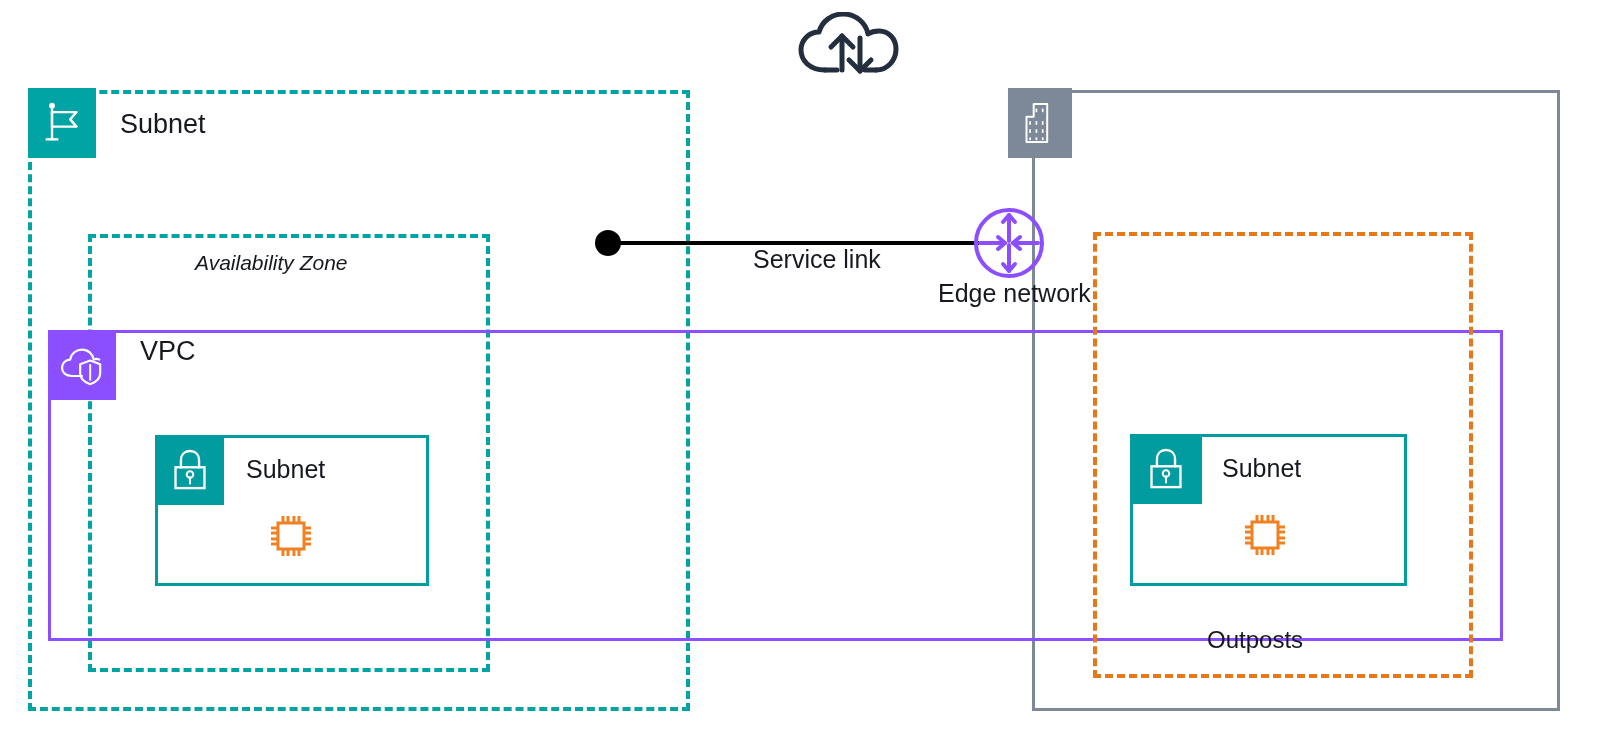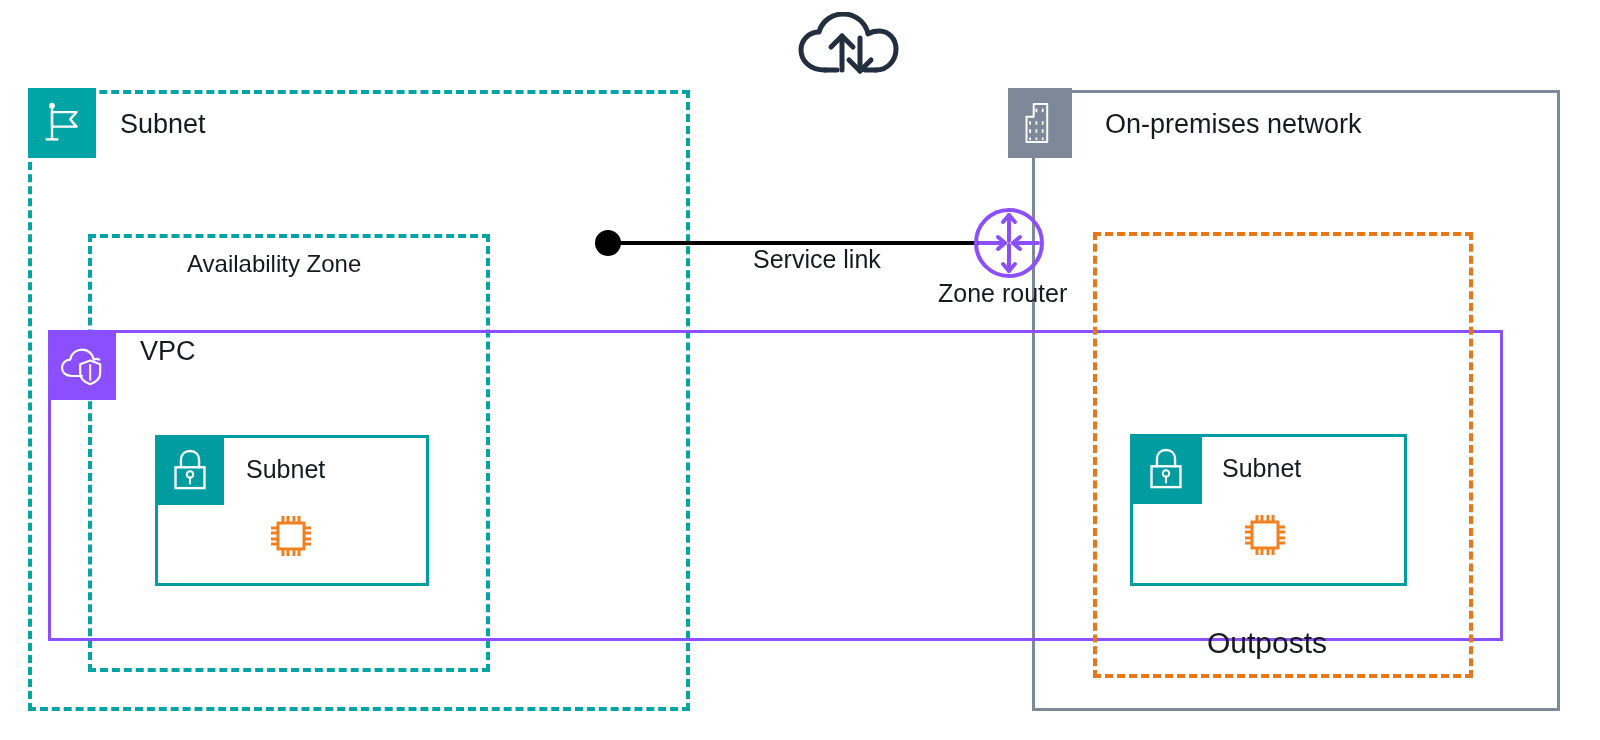--- a/index.html
+++ b/index.html
@@ -70,25 +70,25 @@
   
   .lbl {
     position: absolute;
     color: #16191F;
     font-family: "Liberation Sans", sans-serif;
     white-space: nowrap;
     line-height: 1;
   }
   .lbl-region   { left: 120px;  top: 111px; font-size: 27px; }
   .lbl-onprem   { left: 1105px; top: 111px; font-size: 27px; }
-  .lbl-az       { left: 187px;  top: 252px; font-size: 24px; }
+  .lbl-az       { left: 195px;  top: 252px; font-size: 21px; font-style: italic; }
   .lbl-vpc      { left: 140px;  top: 338px; font-size: 27px; }
   .lbl-subnet-l { left: 246px;  top: 457px; font-size: 25px; }
   .lbl-subnet-r { left: 1222px; top: 456px; font-size: 25px; }
-  .lbl-outposts { left: 1207px; top: 628px; font-size: 30px; }
+  .lbl-outposts { left: 1207px; top: 628px; font-size: 24px; }
   .lbl-svclink  { left: 753px;  top: 247px; font-size: 25px; text-align: center; }
   .lbl-edgertr  { left: 938px;  top: 281px; font-size: 25px; }
 
   
   .svc-line {
     position: absolute;
     left: 614px; top: 241px; width: 365px; height: 4px;
     background: #000000;
   }
   .svc-dot {
@@ -265,29 +265,28 @@
       <line x1="36" y1="34" x2="36" y2="8" stroke="#8C4FFF" stroke-width="4" stroke-linecap="round"></line>
       <polyline points="30,15 36,8 42,15" fill="none" stroke="#8C4FFF" stroke-width="4" stroke-linecap="round" stroke-linejoin="round"></polyline>
 
       <line x1="36" y1="38" x2="36" y2="64" stroke="#8C4FFF" stroke-width="4" stroke-linecap="round"></line>
       <polyline points="30,57 36,64 42,57" fill="none" stroke="#8C4FFF" stroke-width="4" stroke-linecap="round" stroke-linejoin="round"></polyline>
     </svg>
   </div>
 
   <div class="lbl lbl-region">Subnet</div>
 
-  <div class="lbl lbl-onprem">On-premises network</div>
 
   <div class="lbl lbl-az">Availability Zone</div>
 
   <div class="lbl lbl-vpc">VPC</div>
 
   <div class="lbl lbl-subnet-l">Subnet</div>
 
   <div class="lbl lbl-subnet-r">Subnet</div>
 
   <div class="lbl lbl-outposts">Outposts</div>
 
   <div class="lbl lbl-svclink">Service link</div>
 
-  <div class="lbl lbl-edgertr">Zone router</div>
+  <div class="lbl lbl-edgertr">Edge network</div>
 
 </div>
 
 </body></html>

